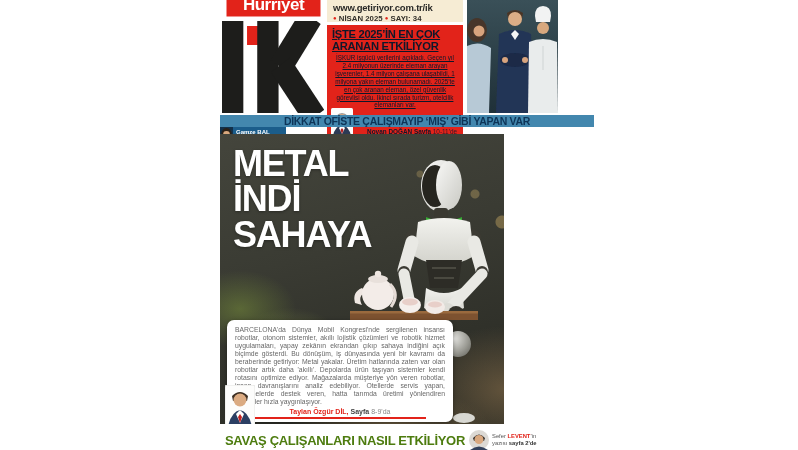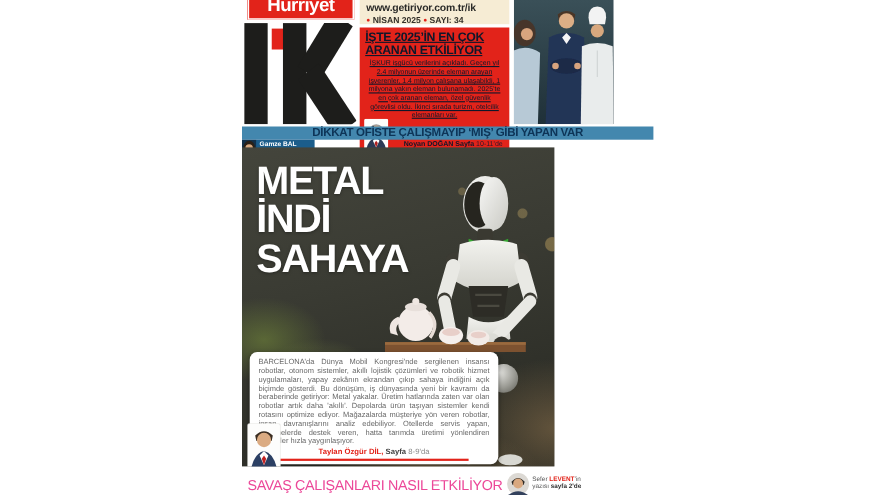--- a/index.html
+++ b/index.html
@@ -63,21 +63,21 @@
   .mp-byline { text-align:center; margin:2px auto 0; padding-bottom:2px; width:82%;
     border-bottom:2px solid #e2231a; font-size:7px; }
   .mp-author { color:#e2231a; font-weight:bold; }
   .mp-page-b { color:#444; font-weight:bold; }
   .mp-page-r { color:#888; }
   .mp-portrait { position:absolute; left:-2px; bottom:-5px; }
 
   
   .bottom-banner { position:absolute; left:0; top:430px; width:338px; height:20px;
     background:#fff; display:flex; align-items:center; }
-  .bb-title { font-size:13px; font-weight:400; color:#ec4899; letter-spacing:-0.3px;
+  .bb-title { font-size:13px; font-weight:700; color:#4d7c0f; letter-spacing:-0.3px;
     margin-left:5px; white-space:nowrap; }
   .bb-photo { margin-left:4px; flex:none; }
   .bb-ref { margin-left:3px; line-height:1.15; white-space:nowrap; }
   .bb-l1, .bb-l2 { font-size:5.8px; color:#555; display:block; }
   .bb-name { color:#e2231a; font-weight:bold; }
   .bb-bold { font-weight:bold; color:#333; }
 </style>
 </head>
 <body>
 

